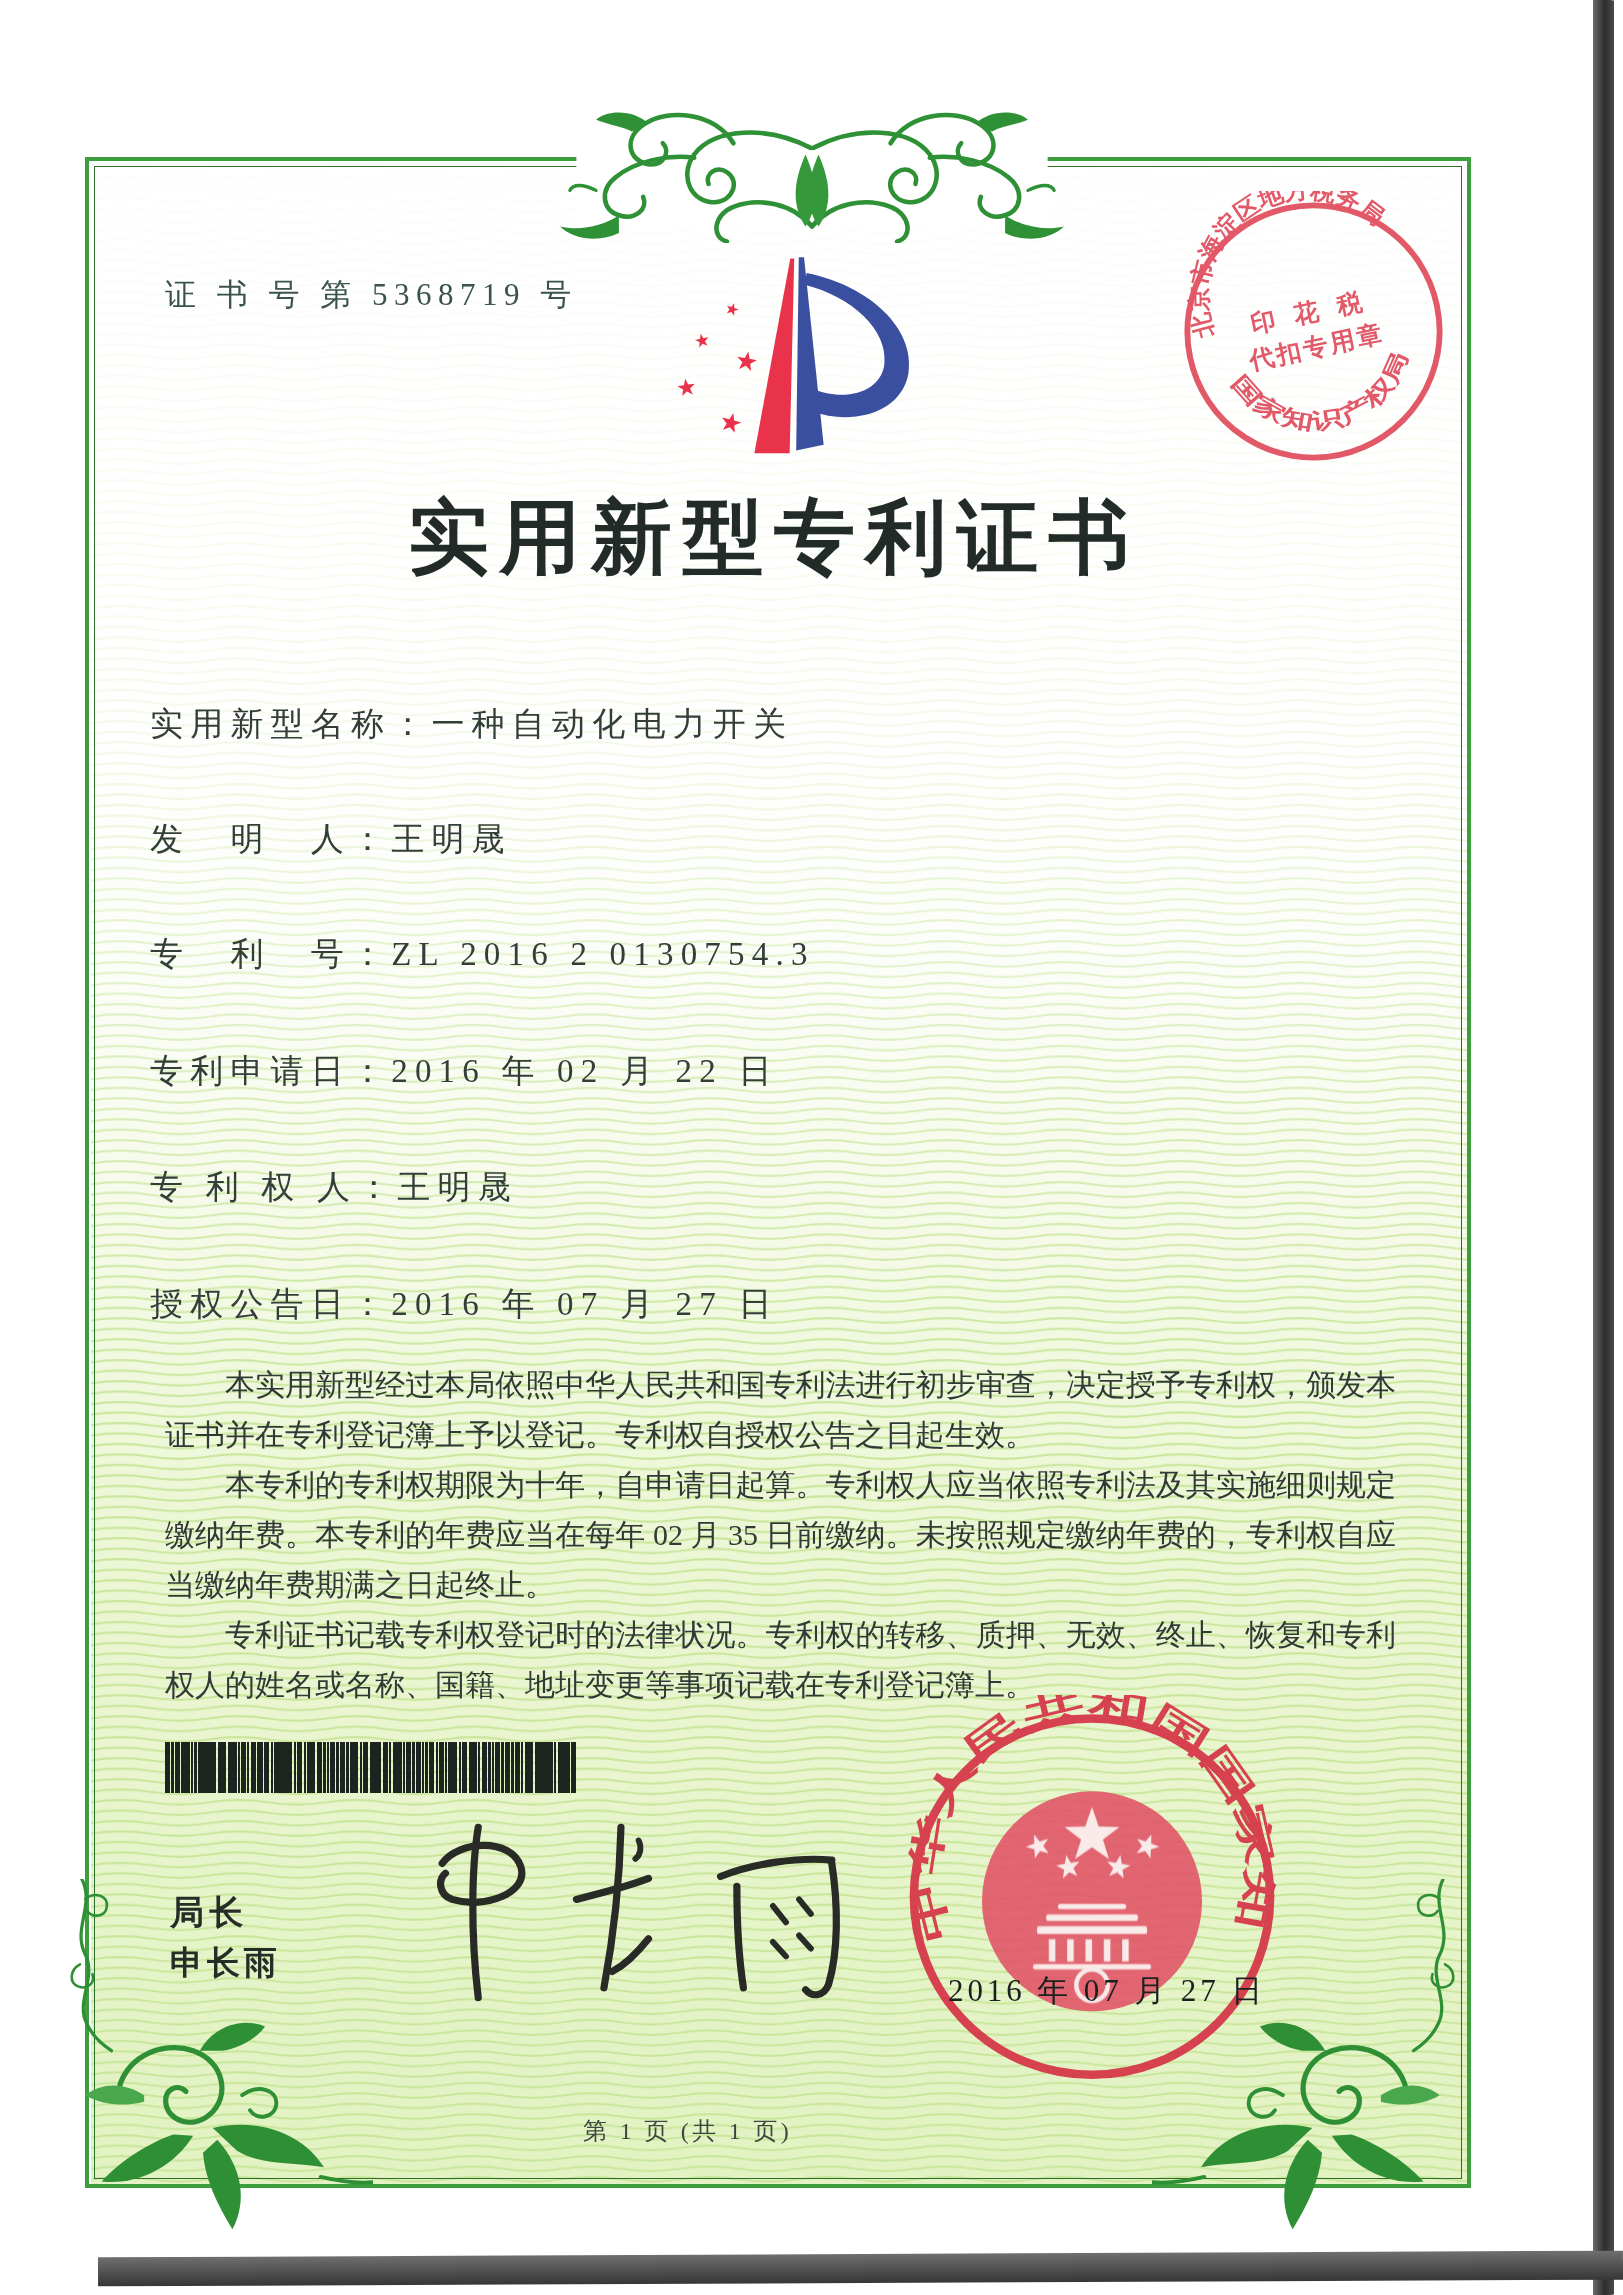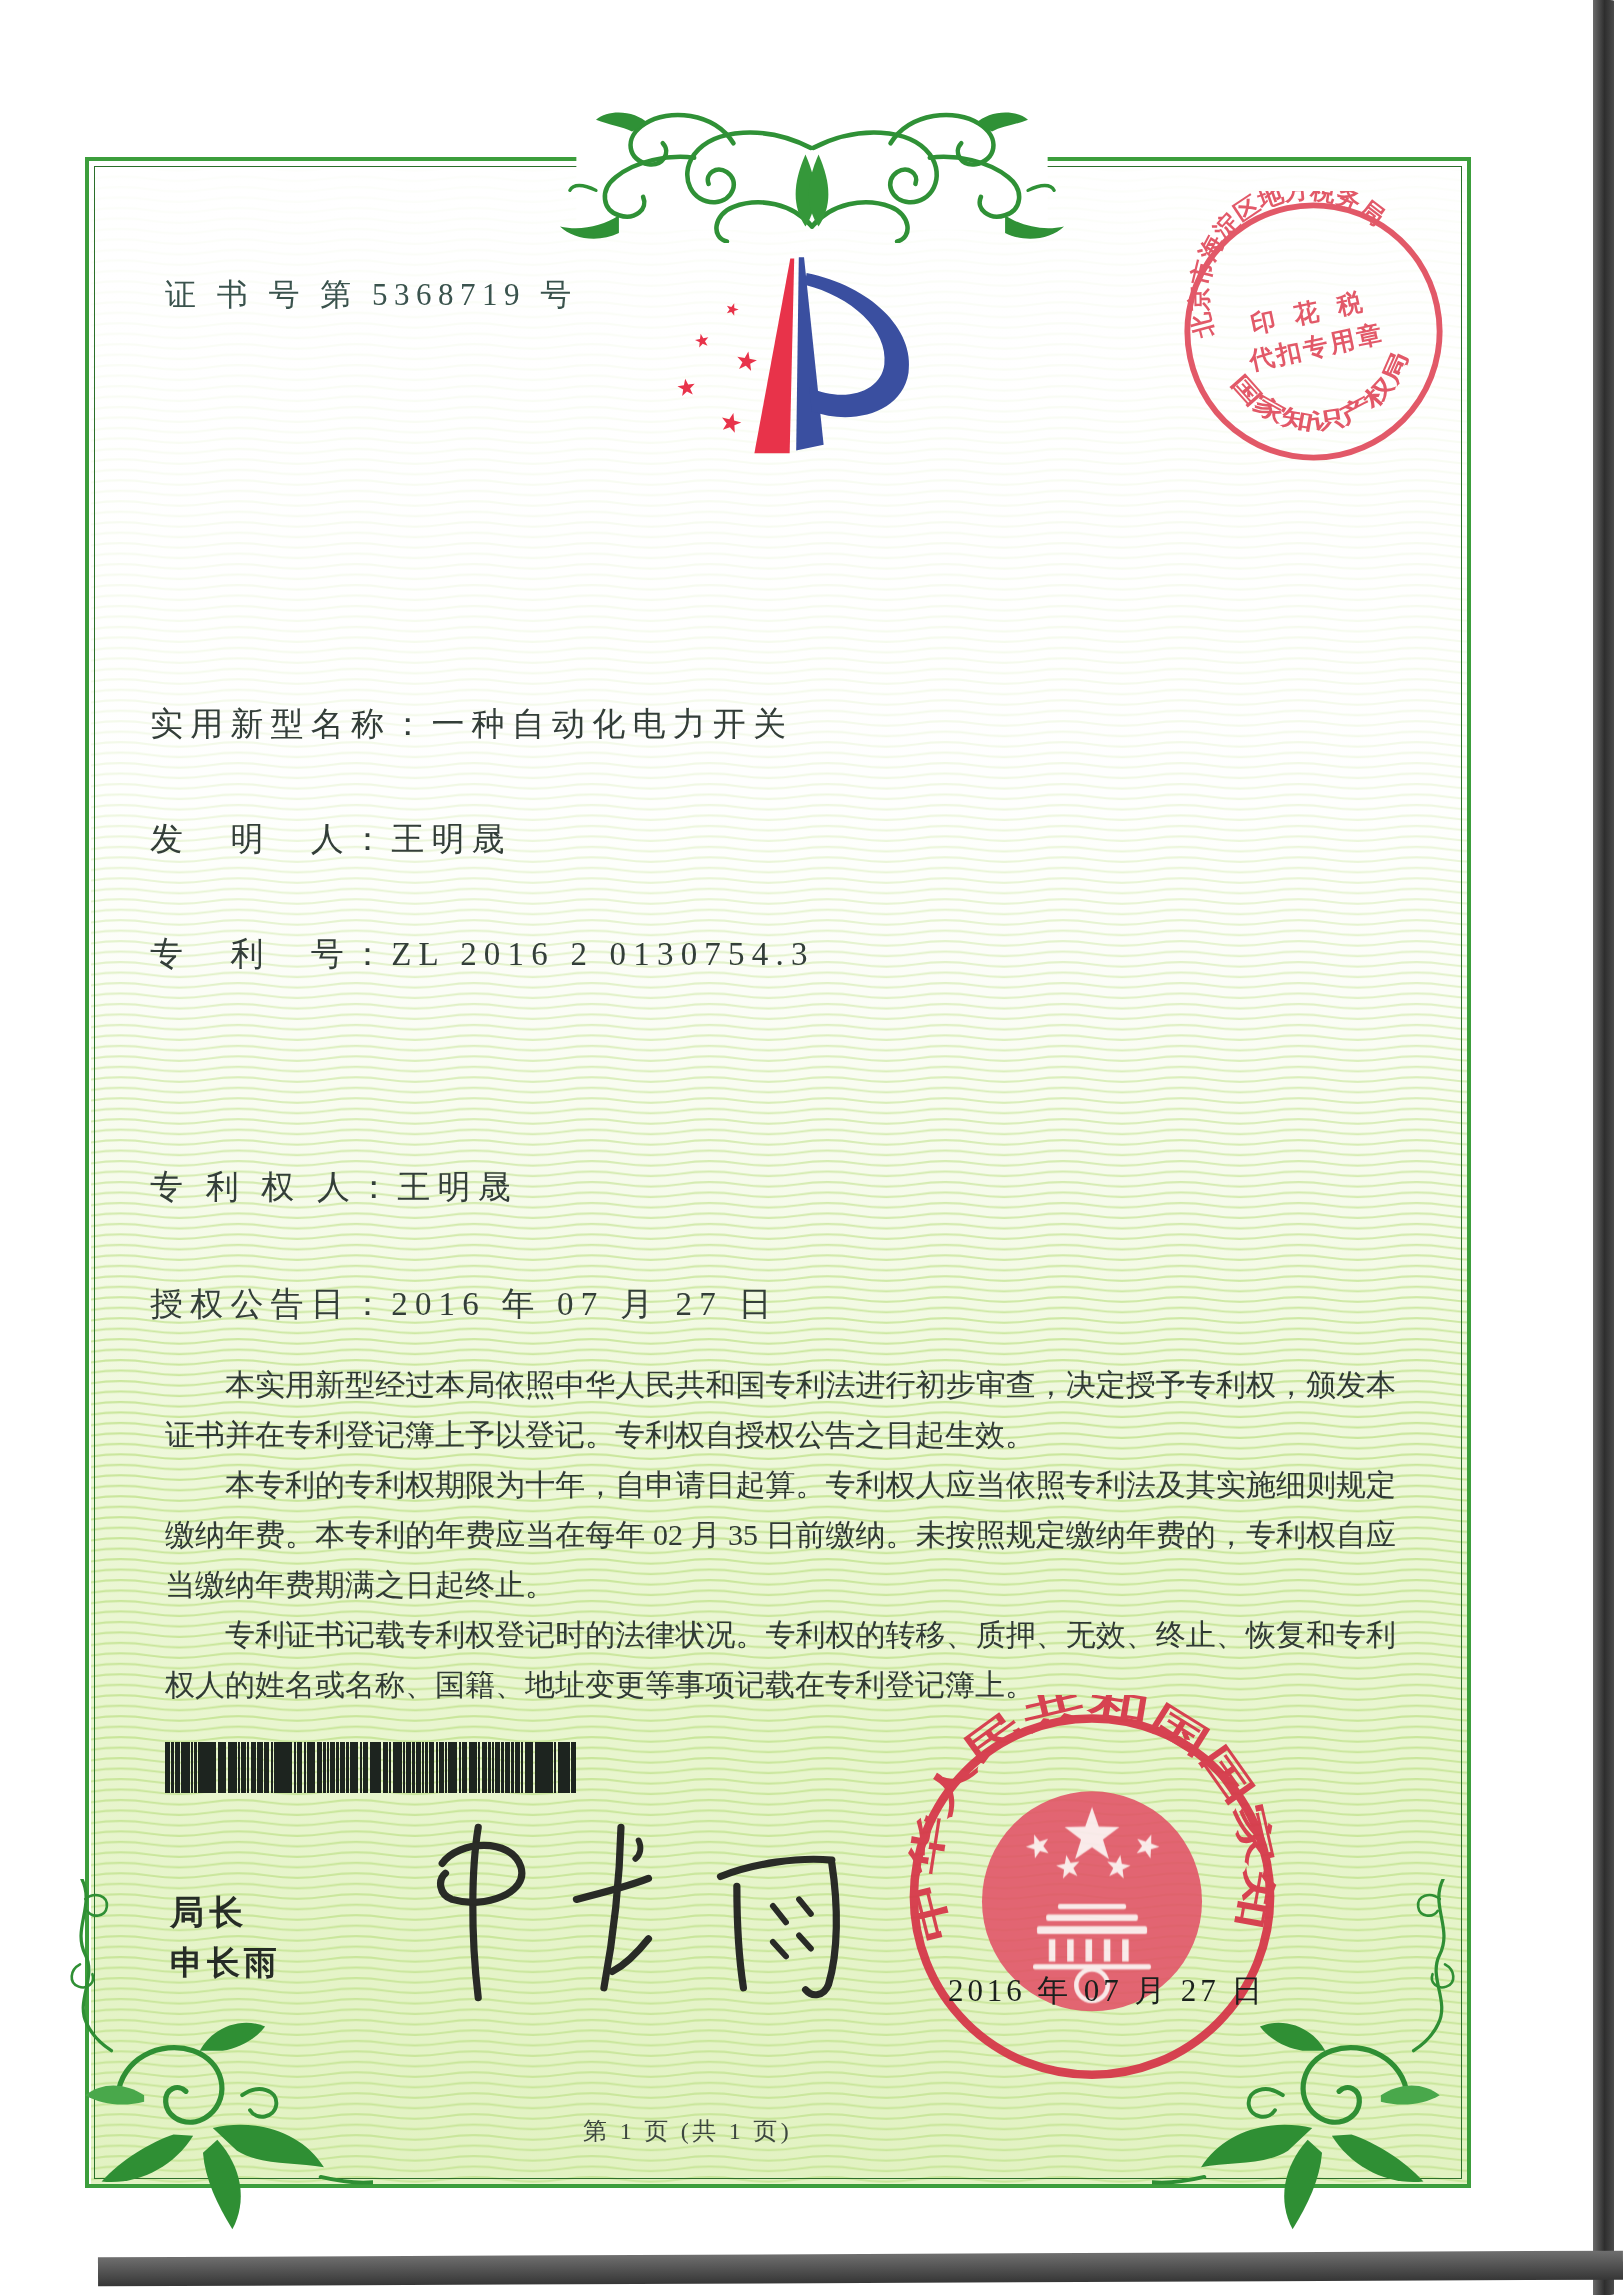--- a/index.html
+++ b/index.html
@@ -121,29 +121,33 @@
     <path d="M232,32 C330,52 398,118 388,185 C378,248 300,266 240,244 L236,208 C292,232 346,214 351,172 C357,118 300,68 229,50 Z" fill="#3a4fa0"></path>
     <g fill="#e8334a">
       <use href="#star" transform="translate(118,88) scale(1.0) rotate(18)"></use>
       <use href="#star" transform="translate(72,136) scale(1.1) rotate(-12)"></use>
       <use href="#star" transform="translate(140,168) scale(1.6) rotate(10)"></use>
       <use href="#star" transform="translate(48,208) scale(1.4) rotate(-8)"></use>
       <use href="#star" transform="translate(116,262) scale(1.6) rotate(14)"></use>
     </g>
   </svg>
 
+  <div class="title">实用新型专利证书</div>
 
   <div class="field" style="top:702px">
     <span>实用新型名称：</span><span>一种自动化电力开关</span>
   </div>
   <div class="field" style="top:817px">
     <span>发　明　人：</span><span>王明晟</span>
   </div>
   <div class="field" style="top:932px">
     <span>专　利　号：</span><span>ZL 2016 2 0130754.3</span>
+  </div>
+  <div class="field" style="top:1049px">
+    <span>专利申请日：</span><span>2016 年 02 月 22 日</span>
   </div>
   <div class="field" style="top:1165px">
     <span>专 利 权 人：</span><span>王明晟</span>
   </div>
   <div class="field" style="top:1282px">
     <span>授权公告日：</span><span>2016 年 07 月 27 日</span>
   </div>
 
   <div class="paras">
     <p>本实用新型经过本局依照中华人民共和国专利法进行初步审查，决定授予专利权，颁发本证书并在专利登记簿上予以登记。专利权自授权公告之日起生效。</p>

